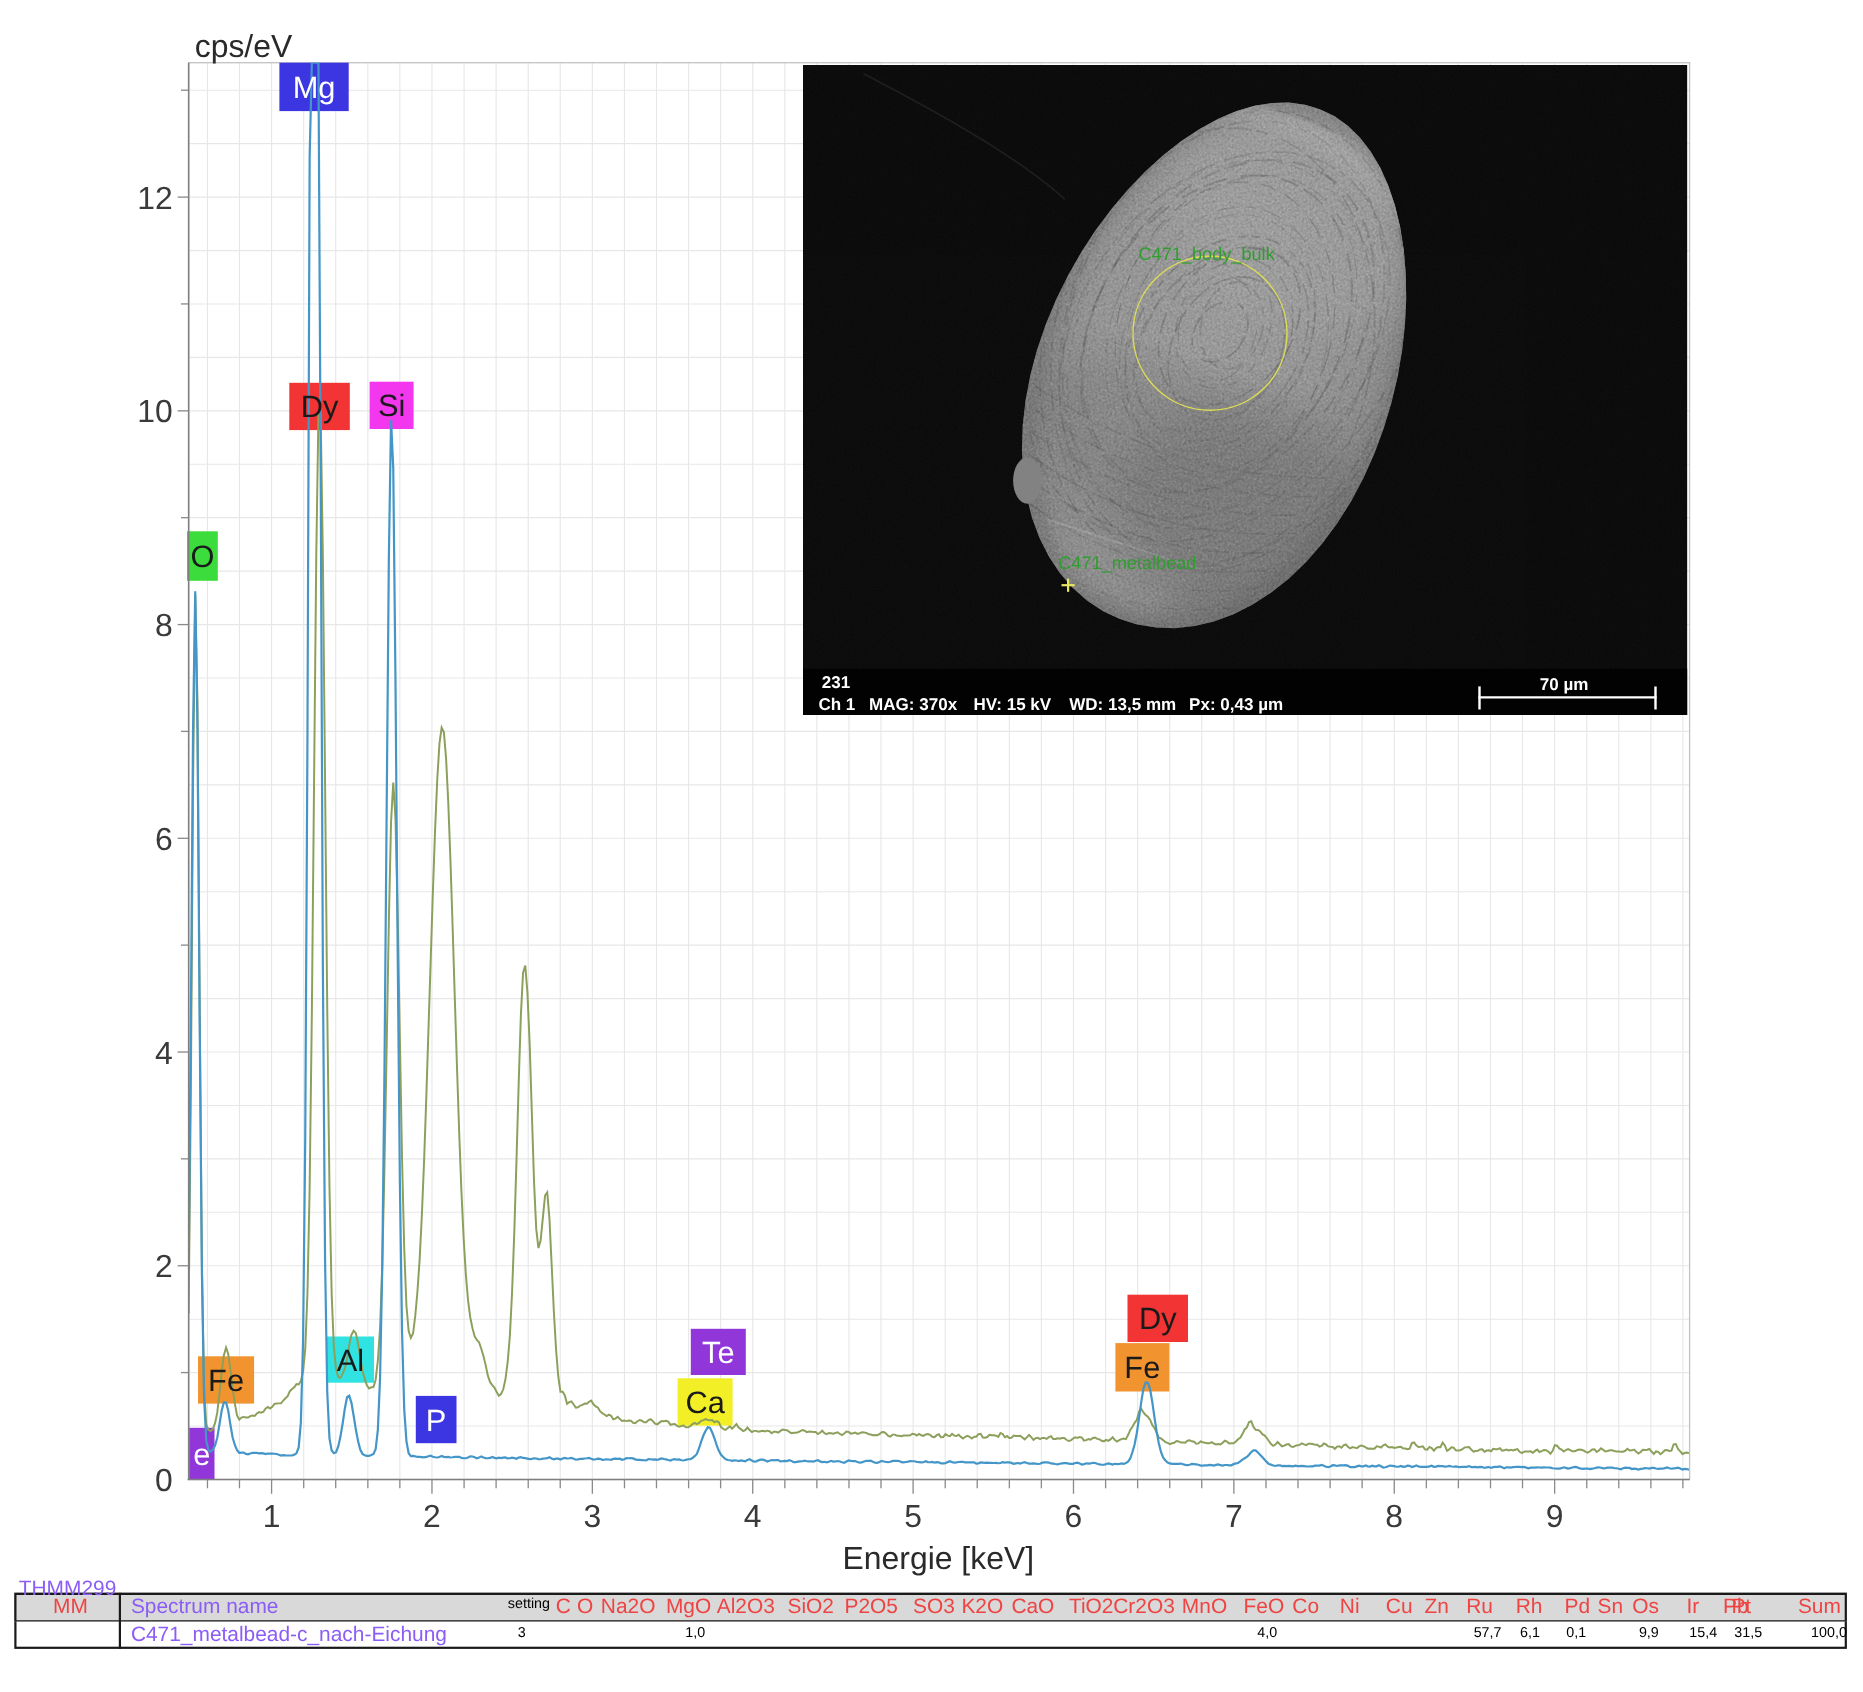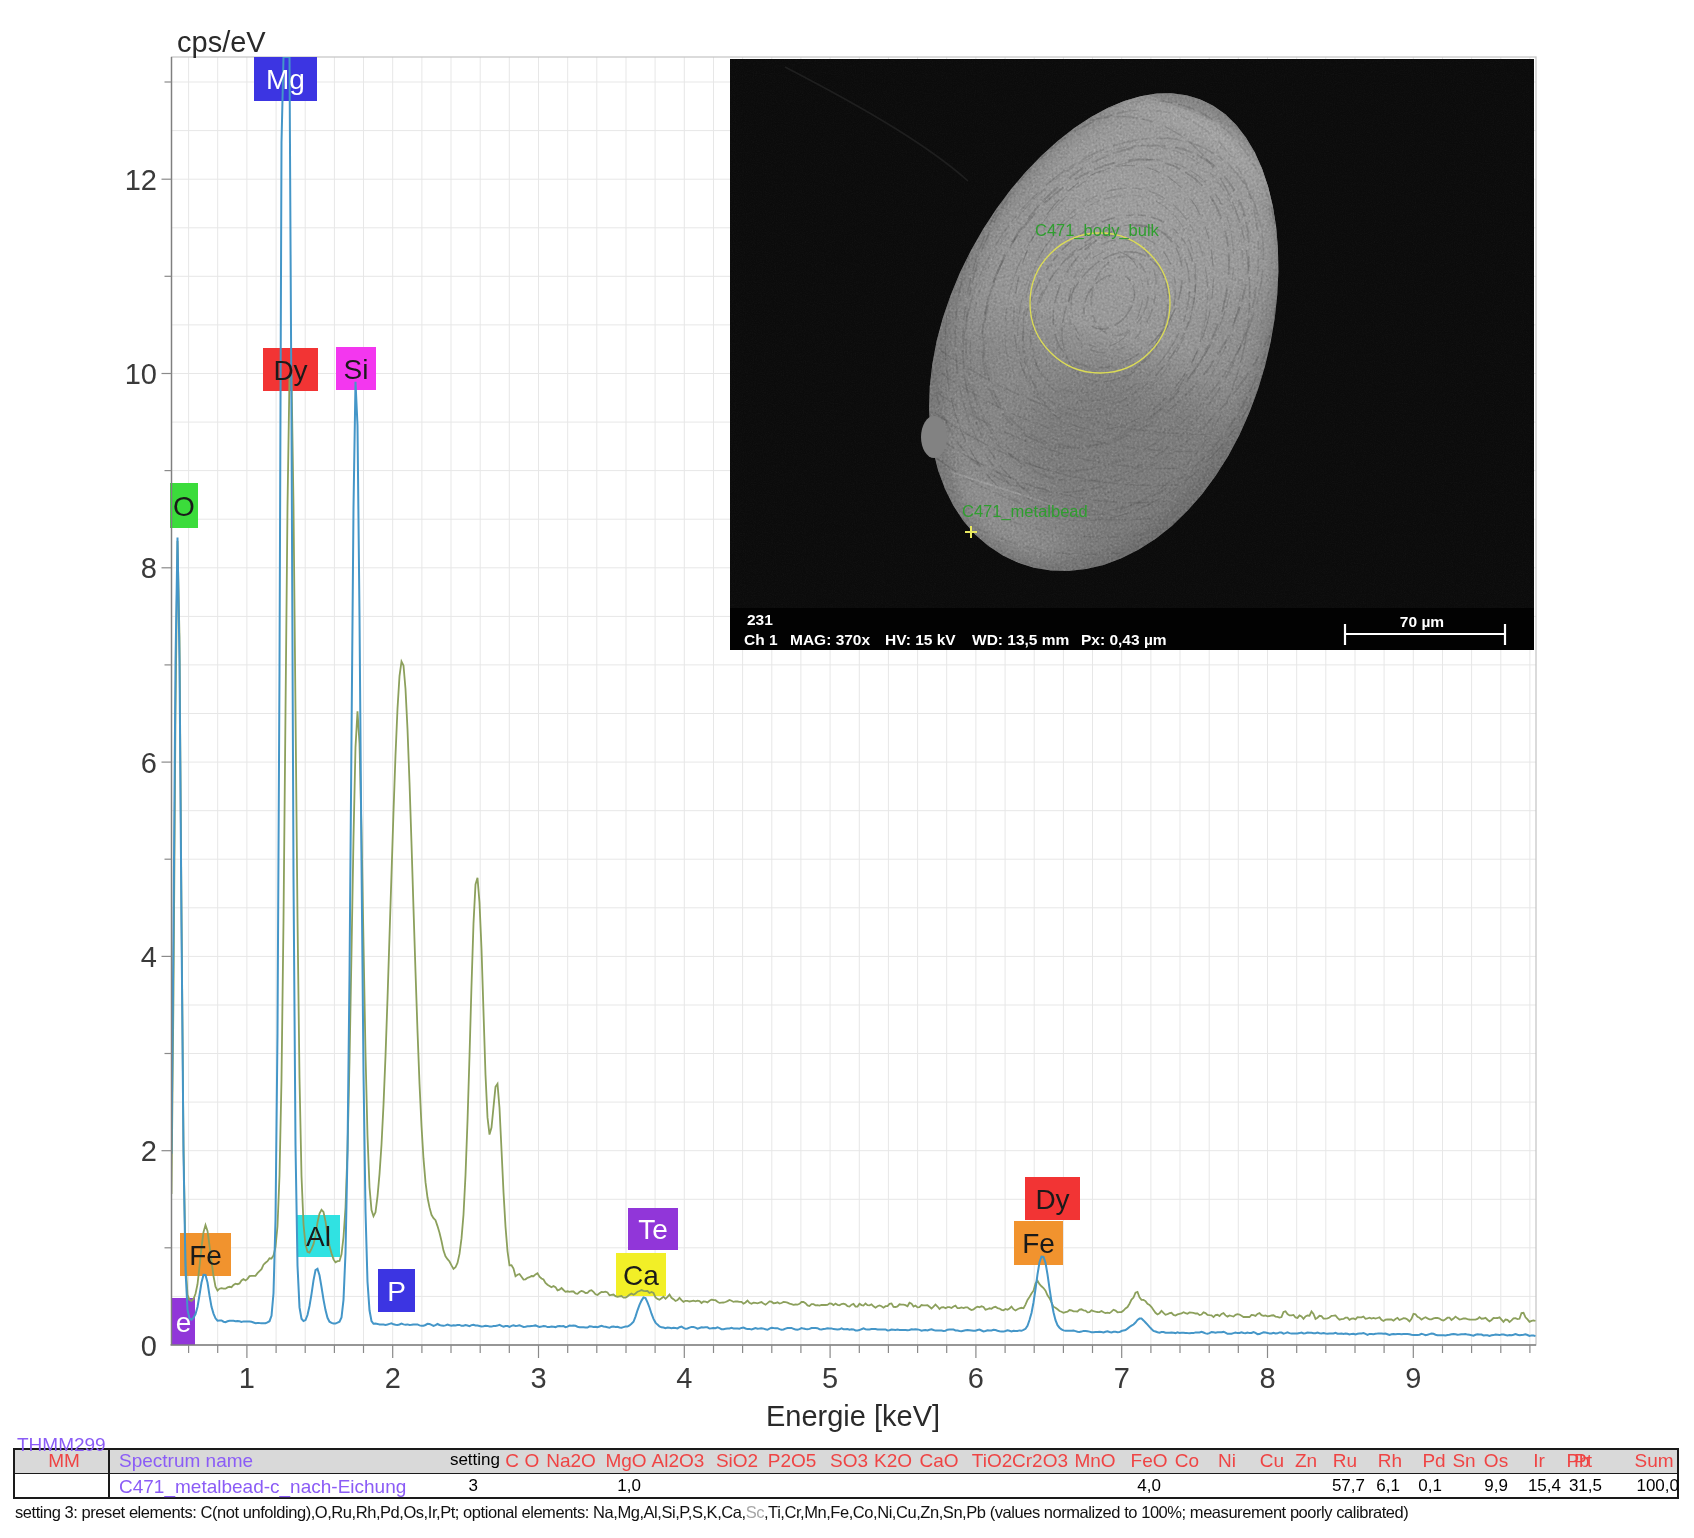--- a/index.html
+++ b/index.html
@@ -1,19 +1,19 @@
 <!DOCTYPE html>
 <html><head><meta charset="utf-8">
 <style>
 html,body{margin:0;padding:0;background:#fff}
 #page{position:relative;width:1694px;height:1538px;background:#fff;overflow:hidden;
  font-family:"Liberation Sans",sans-serif}
 .tc{position:absolute;transform:translateX(-50%);font-size:19px;color:#ef4444;white-space:nowrap}
 .tl{position:absolute;font-size:19px;color:#8b5cf6;white-space:nowrap}
-.tr{position:absolute;font-size:17px;color:#000;white-space:nowrap}
+.tr{position:absolute;font-size:13px;color:#000;white-space:nowrap}
 </style></head>
 <body>
 <div id="page">
 <svg width="1694" height="1538" style="position:absolute;left:0;top:0">
       <g stroke="#e7e7e7" stroke-width="1">
         <line x1="188.6" y1="57.0" x2="188.6" y2="1345.0"></line>
         <line x1="217.7" y1="57.0" x2="217.7" y2="1345.0"></line>
         <line x1="246.9" y1="57.0" x2="246.9" y2="1345.0"></line>
         <line x1="276.1" y1="57.0" x2="276.1" y2="1345.0"></line>
         <line x1="305.2" y1="57.0" x2="305.2" y2="1345.0"></line>
@@ -352,13 +352,12 @@
     <div class="tr" style="right:1216px;top:1476px">3</div>
     <div class="tr" style="right:1053px;top:1476px">1,0</div>
     <div class="tr" style="right:533px;top:1476px">4,0</div>
     <div class="tr" style="right:329px;top:1476px">57,7</div>
     <div class="tr" style="right:294px;top:1476px">6,1</div>
     <div class="tr" style="right:252px;top:1476px">0,1</div>
     <div class="tr" style="right:186px;top:1476px">9,9</div>
     <div class="tr" style="right:133px;top:1476px">15,4</div>
     <div class="tr" style="right:92px;top:1476px">31,5</div>
     <div class="tr" style="right:15px;top:1476px">100,0</div>
-<div style="position:absolute;left:15px;top:1503px;font-size:16.5px;letter-spacing:-0.45px;color:#111;white-space:nowrap">setting 3: preset elements: C(not unfolding),O,Ru,Rh,Pd,Os,Ir,Pt; optional elements: Na,Mg,Al,Si,P,S,K,Ca,<span style="color:#a6a6a6">Sc</span>,Ti,Cr,Mn,Fe,Co,Ni,Cu,Zn,Sn,Pb (values normalized to 100%; measurement poorly calibrated)</div>
 </div>
 </body></html>

